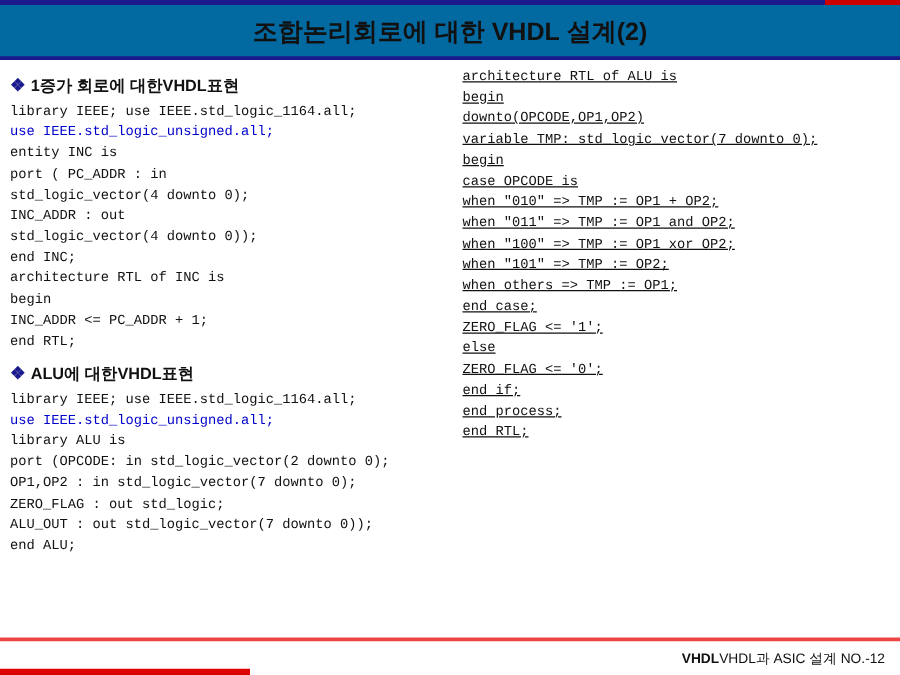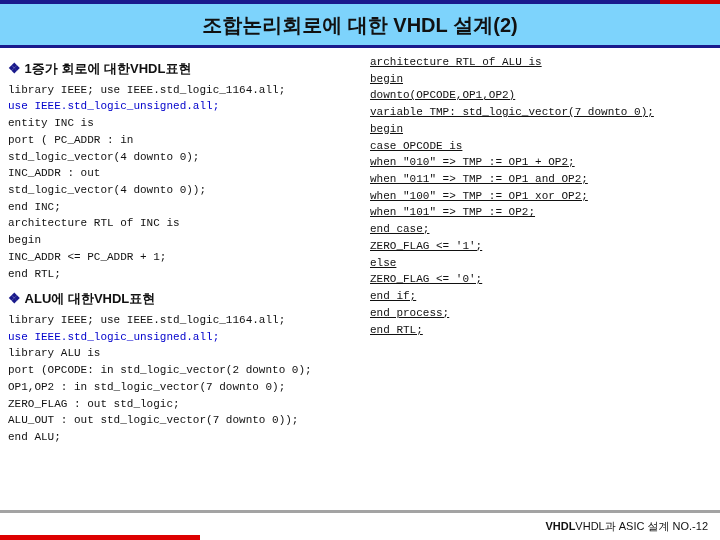--- a/index.html
+++ b/index.html
@@ -9,21 +9,21 @@
       background: #fff;
       font-family: Arial, sans-serif;
       overflow: hidden;
       position: relative;
     }
 
     .title-bar {
       text-align: center;
       padding: 8px 0 6px 0;
       border-bottom: 3px solid #1a1a8c;
-      background: #7dd3fc;
+      background: #0369a1;
     }
 
     .title-bar h1 {
       font-size: 20px;
       font-weight: bold;
       color: #111;
       letter-spacing: 0;
     }
 
     .title-bar h1 .vhdl-bold {
@@ -79,21 +79,21 @@
     .footer {
       position: absolute;
       bottom: 0;
       left: 0;
       width: 720px;
       height: 30px;
       display: flex;
       align-items: center;
       justify-content: flex-end;
       padding-right: 12px;
-      border-top: 3px solid #a3a3a3;
+      border-top: 3px solid #ef4444;
     }
 
     .footer-left-bar {
       position: absolute;
       bottom: 0;
       left: 0;
       width: 200px;
       height: 5px;
       background: #d00;
     }
@@ -195,20 +195,21 @@
       <span class="code-line">architecture RTL of ALU is</span>
       <span class="code-line">begin</span>
       <span class="code-line">  downto(OPCODE,OP1,OP2)</span>
       <span class="code-line">    variable TMP: std_logic_vector(7 downto 0);</span>
       <span class="code-line">  begin</span>
       <span class="code-line">    case OPCODE is</span>
       <span class="code-line">      when "010" =&gt;  TMP := OP1 + OP2;</span>
       <span class="code-line">      when "011" =&gt;  TMP := OP1 and OP2;</span>
       <span class="code-line">      when "100" =&gt;  TMP := OP1 xor OP2;</span>
       <span class="code-line">      when "101" =&gt;  TMP := OP2;</span>
+      <span class="code-line">      when others =&gt; TMP := OP1;</span>
       <span class="code-line">    end case;</span>
       <span class="code-line">      ZERO_FLAG &lt;= '1';</span>
       <span class="code-line">    else</span>
       <span class="code-line">      ZERO_FLAG &lt;= '0';</span>
       <span class="code-line">    end if;</span>
       <span class="code-line">  end process;</span>
       <span class="code-line">end RTL;</span>
     </div>
   </div>
 </div>

